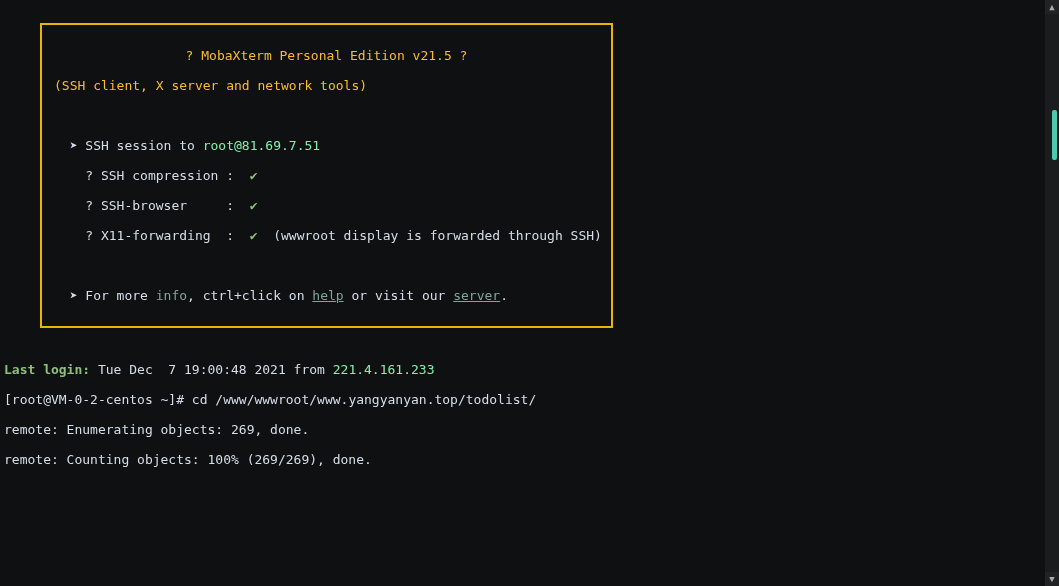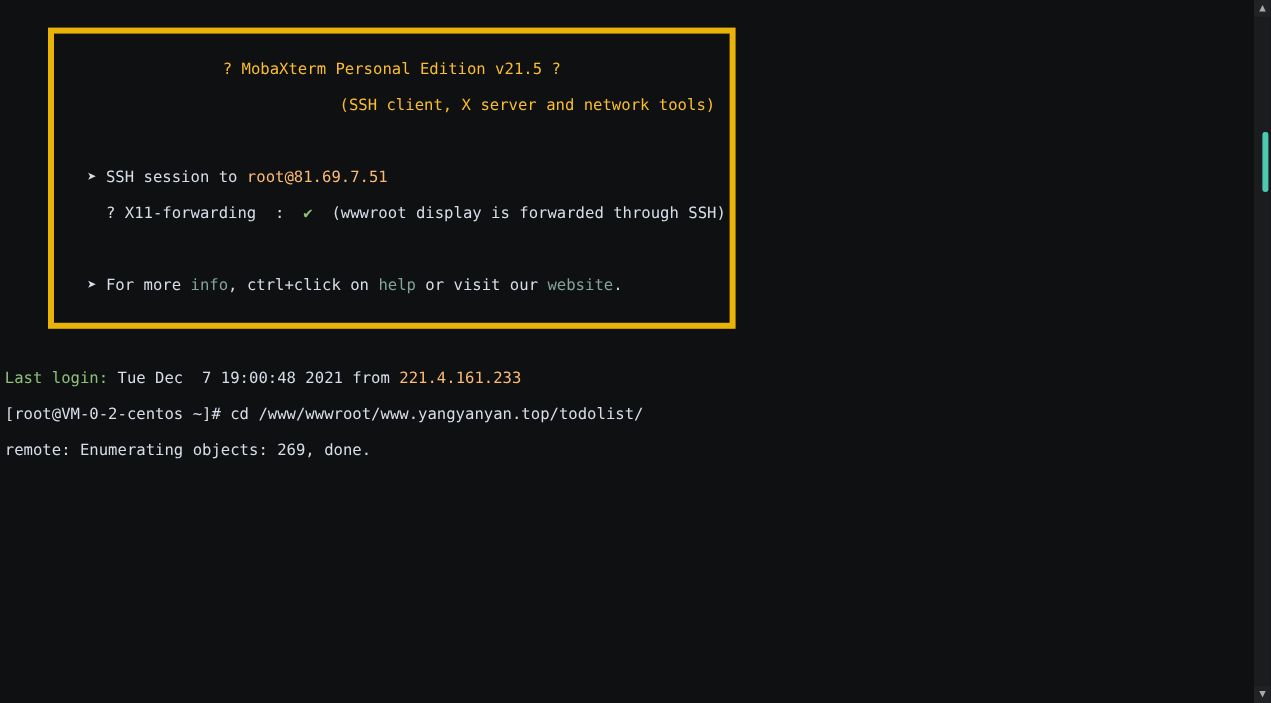--- a/index.html
+++ b/index.html
@@ -7,30 +7,30 @@
   body {
     background:#0e1012;
     font-family:"DejaVu Sans Mono","Consolas","Courier New",monospace;
     font-size:13px;
     line-height:15px;
     color:#d8dee9;
     position:relative;
   }
   .terminal { padding:4px 4px; white-space:pre; }
   .box {
-    border:5px solid #eab308;
+    border:2px solid #eab308;
     margin:4px 32px 4px 36px;
     padding:8px 12px;
     display:inline-block;
     width:573px;
   }
-  .green, .g { color:#8ec07c; }
+  .green, .g { color:#8ec07c;font-weight:bold; }
   .yellow, .y { color:#fabd2f; }
-  .link { color:#83a598; }
-  .magenta { color:#fdba74; }
+  .link { color:#83a598; text-decoration:underline; }
+  .magenta { color:#86efac; }
   .blue { color:#83a598;margin-top:40px; }
   .scrollbar {
     position:absolute; right:0; top:0; width:14px; height:586px;
     background:#1a1c1e;
   }
   .sb-up, .sb-dn {
     width:14px; height:14px; display:flex; align-items:center; justify-content:center;
     color:#aaa; font-size:9px; background:#202224;
   }
   .sb-thumb {
@@ -39,31 +39,34 @@
   }
   .arrow { color:#d8dee9; }
   .check { color:#8ec07c; }
 </style>
 </head>
 <body>
 
 <div class="terminal">
 <div class="box">
 <div style="text-align:center"><span class="yellow"><span>?</span> <span>MobaXterm Personal Edition v21.5</span> <span>?</span></span></div>
-<div style="text-align:right"><span class="yellow">(SSH client, X server and network tools)</span></div>
+<div style="text-align:left"><span class="yellow">(SSH client, X server and network tools)</span></div>
 <div>&nbsp;</div>
 <div>  <span class="arrow">➤</span> <span>SSH session to </span><span class="magenta">root@81.69.7.51</span></div>
+<div>    <span>? SSH compression :  </span><span class="check">✔</span></div>
+<div>    <span>? SSH-browser     :  </span><span class="check">✔</span></div>
 <div>    <span>? X11-forwarding  :  </span><span class="check">✔</span><span>  (wwwroot display is forwarded through SSH)</span></div>
 <div>&nbsp;</div>
-<div>  <span class="arrow">➤</span> <span>For more </span><span class="blue">info</span><span>, ctrl+click on </span><span class="link">help</span><span> or visit our </span><span class="link">website</span><span>.</span></div>
+<div>  <span class="arrow">➤</span> <span>For more </span><span class="blue">info</span><span>, ctrl+click on </span><span class="link">help</span><span> or visit our </span><span class="link">server</span><span>.</span></div>
 </div>
 <div>&nbsp;</div>
 <div><span class="green">Last login:</span><span> Tue Dec  7 19:00:48 2021 from </span><span class="magenta">221.4.161.233</span></div>
 <div><span>[root@VM-0-2-centos ~]# </span><span>cd /www/wwwroot/www.yangyanyan.top/todolist/</span></div>
 <div>remote: Enumerating objects: 269, done.</div>
+<div>remote: Counting objects: 100% (269/269), done.</div>
 
 
 
 
 
 
 
 
 
 

